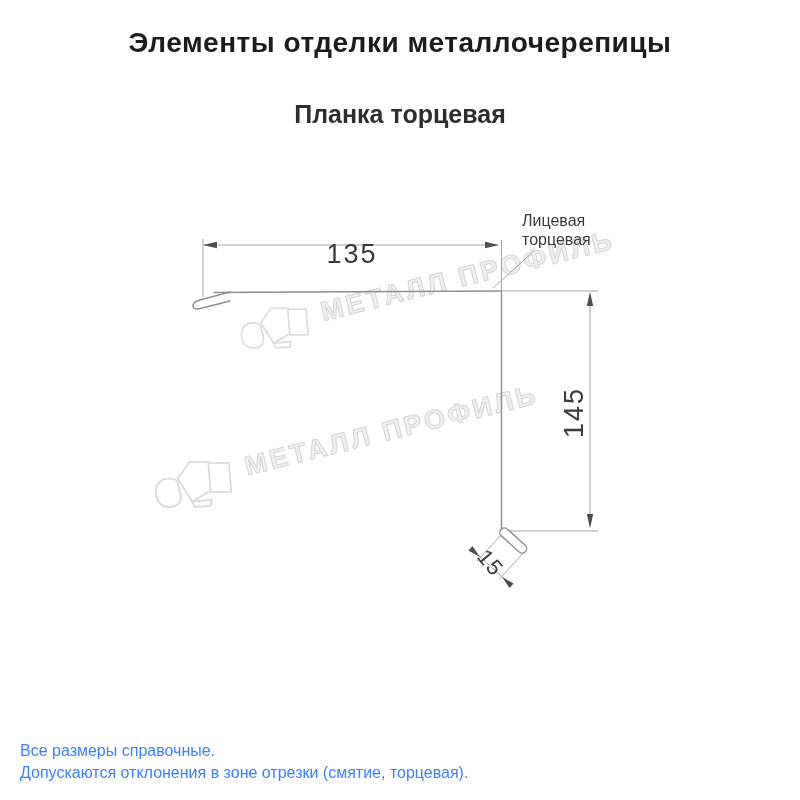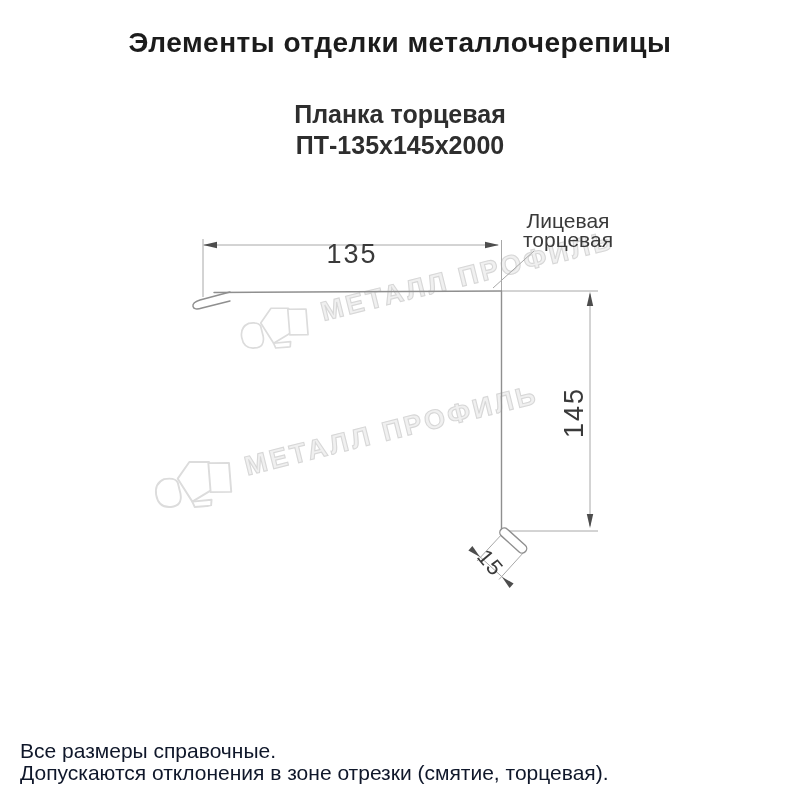--- a/index.html
+++ b/index.html
@@ -34,35 +34,34 @@
 
   
   .dim{
     position:absolute;color:#3a3a3a;font-size:27px;text-align:center;
     letter-spacing:2px;
   }
   .dim-width{left:292px;top:211px;width:120px;margin-top:28px;}
   .dim-height{left:534px;top:397px;width:80px;transform:rotate(-90deg);}
   .dim-kick{left:469px;top:550px;width:42px;font-size:22px;letter-spacing:1px;transform:rotate(50deg);}
   .face-label{
-    position:absolute;left:522px;top:211px;width:92px;text-align:center;
-    font-size:21px;line-height:19px;color:#3a3a3a;
+    position:absolute;left:522px;top:211px;width:92px;text-align:left;
+    font-size:16px;line-height:19px;color:#3a3a3a;
   }
   .footer{
-    position:absolute;left:20px;top:740px;color:#0f172a;font-size:21px;line-height:22px;
+    position:absolute;left:20px;top:740px;color:#3b82f6;font-size:16px;line-height:22px;
   }
 </style>
 </head>
 <body>
 
 <div class="page">
 
   <div class="title">Элементы отделки металлочерепицы</div>
   <div class="subtitle name">Планка торцевая</div>
-  <div class="subtitle code">ПТ-135х145х2000</div>
 
   <div class="wm wm1">
     <svg width="76" height="54" viewBox="0 0 90 62">
       <g fill="none" stroke="#dcdcdc" stroke-width="2" stroke-linejoin="round">
         <path d="M15,23 Q4,25 3,37 Q2,51 15,53 Q27,55 28,42 L28,30 Q27,24 15,23 Z"></path>
         <path d="M29,26 L45,12 L65,17 L67,44 L38,53 Z" fill="#ffffff"></path>
         <path d="M64,18 L85,23 L80,53 L59,48 Z" fill="#ffffff"></path>
         <path d="M38,53 L58,56 L56,62 L39,59 Z"></path>
       </g>
     </svg>

